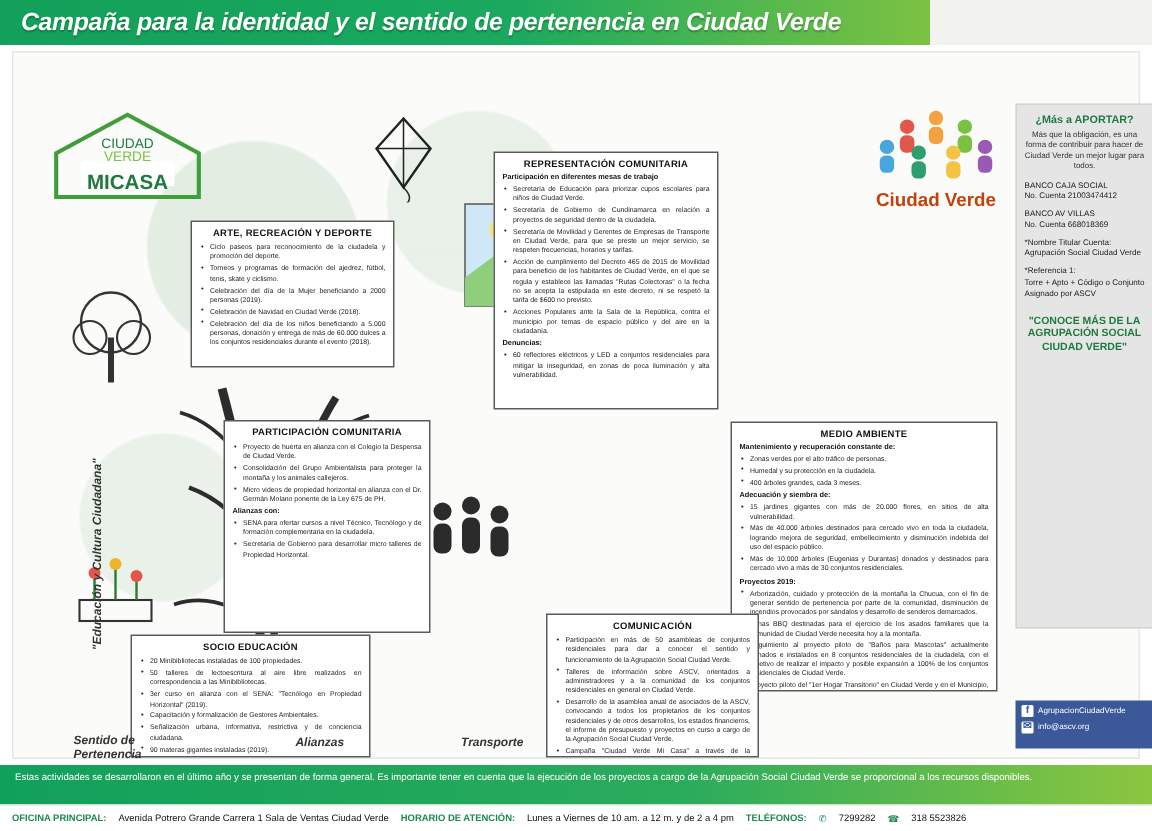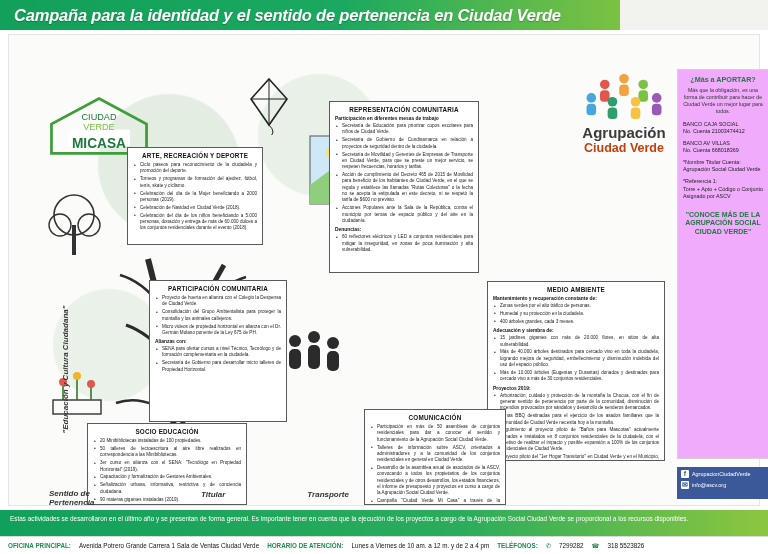--- a/index.html
+++ b/index.html
@@ -46,34 +46,34 @@
     pointer-events:none;
   }
 
   
   .trunk {
     position:absolute; left:95px; top:120px; width:160px; height:330px;
   }
 
   
   .logo-micasa {
-    position:absolute; left:30px; top:36px; width:120px; height:86px;
-    display:flex; flex-direction:column; align-items:center; justify-content:flex-end;
+    position:absolute; left:16px; top:36px; width:120px; height:86px;
+    display:flex; flex-direction:column; align-items:center; justify-content:flex-start;
   }
   .logo-agrup {
     position:absolute; left:540px; top:36px; width:150px; height:86px;
     text-align:center;
   }
   .logo-agrup .agr-t1 { font-size:15px; font-weight:bold; color:#3b3b3b; line-height:1.05; }
   .logo-agrup .agr-t2 { font-size:12.5px; color:#c2410c; font-weight:bold; }
 
   
   .right-panel {
-    position:absolute; left:668px; top:34px; width:92px; height:390px;
-    background:#f0abfc; border:1px solid #cfd6cc; padding:5px 5px;
+    position:absolute; left:668px; top:34px; width:92px; height:350px;
+    background:#e5e5e5; border:1px solid #cfd6cc; padding:5px 5px;
   }
   .rp-title { font-size:7.2px; font-weight:bold; color:#1f7a3f; text-align:center; margin-bottom:3px; }
   .rp-text { font-size:5.3px; color:#333; line-height:1.35; text-align:center; margin-bottom:5px; }
   .rp-block { font-size:5.4px; color:#222; line-height:1.4; margin-bottom:4px; }
   .rp-slogan {
     font-size:7px; font-weight:bold; color:#1f7a3f; text-align:center;
     line-height:1.25; margin-top:10px;
   }
   .fb-box {
     position:absolute; left:668px; top:432px; width:92px; height:32px;
@@ -229,21 +229,20 @@
             <circle cx="26" cy="28" r="5" fill="#46a6dd"></circle>
               <rect x="21" y="34" width="10" height="12" rx="4" fill="#46a6dd"></rect>
             <circle cx="94" cy="28" r="5" fill="#9b59b6"></circle>
               <rect x="89" y="34" width="10" height="12" rx="4" fill="#9b59b6"></rect>
             <circle cx="48" cy="32" r="5" fill="#2f9e6e"></circle>
               <rect x="43" y="38" width="10" height="12" rx="4" fill="#2f9e6e"></rect>
             <circle cx="72" cy="32" r="5" fill="#f6c244"></circle>
               <rect x="67" y="38" width="10" height="12" rx="4" fill="#f6c244"></rect>
           </g>
         </svg>
-        <div class="agr-t1">Agrupación</div>
         <div class="agr-t2">Ciudad Verde</div>
       </div>
 
       <div class="box" id="box-arte">
         <h4>ARTE, RECREACIÓN Y DEPORTE</h4>
         <ul>
           <li>Ciclo paseos para reconocimiento de la ciudadela y promoción del deporte.</li>
           <li>Torneos y programas de formación del ajedrez, fútbol, tenis, skate y ciclismo.</li>
           <li>Celebración del día de la Mujer beneficiando a 2000 personas (2019).</li>
           <li>Celebración de Navidad en Ciudad Verde (2018).</li>
@@ -323,21 +322,21 @@
           <li>Participación en más de 50 asambleas de conjuntos residenciales para dar a conocer el sentido y funcionamiento de la Agrupación Social Ciudad Verde.</li>
           <li>Talleres de información sobre ASCV, orientados a administradores y a la comunidad de los conjuntos residenciales en general en Ciudad Verde.</li>
           <li>Desarrollo de la asamblea anual de asociados de la ASCV, convocando a todos los propietarios de los conjuntos residenciales y de otros desarrollos, los estados financieros, el informe de presupuesto y proyectos en curso a cargo de la Agrupación Social Ciudad Verde.</li>
           <li>Campaña "Ciudad Verde Mi Casa" a través de la elaboración de 15 videos institucionales.</li>
         </ul>
       </div>
 
       <div class="vert-slogan">"Educación y Cultura Ciudadana"</div>
       <div class="bottom-words">
         <span>Sentido de Pertenencia</span>
-        <span>Titular</span>
+        <span>Alianzas</span>
         <span>Transporte</span>
       </div>
 
       <div class="right-panel">
         <div class="rp-title">¿Más a APORTAR?</div>
         <div class="rp-text">Más que la obligación, es una forma de contribuir para hacer de Ciudad Verde un mejor lugar para todos.</div>
         <div class="rp-block">
           <div>BANCO CAJA SOCIAL</div>
           <div>No. Cuenta 21003474412</div>
         </div>

